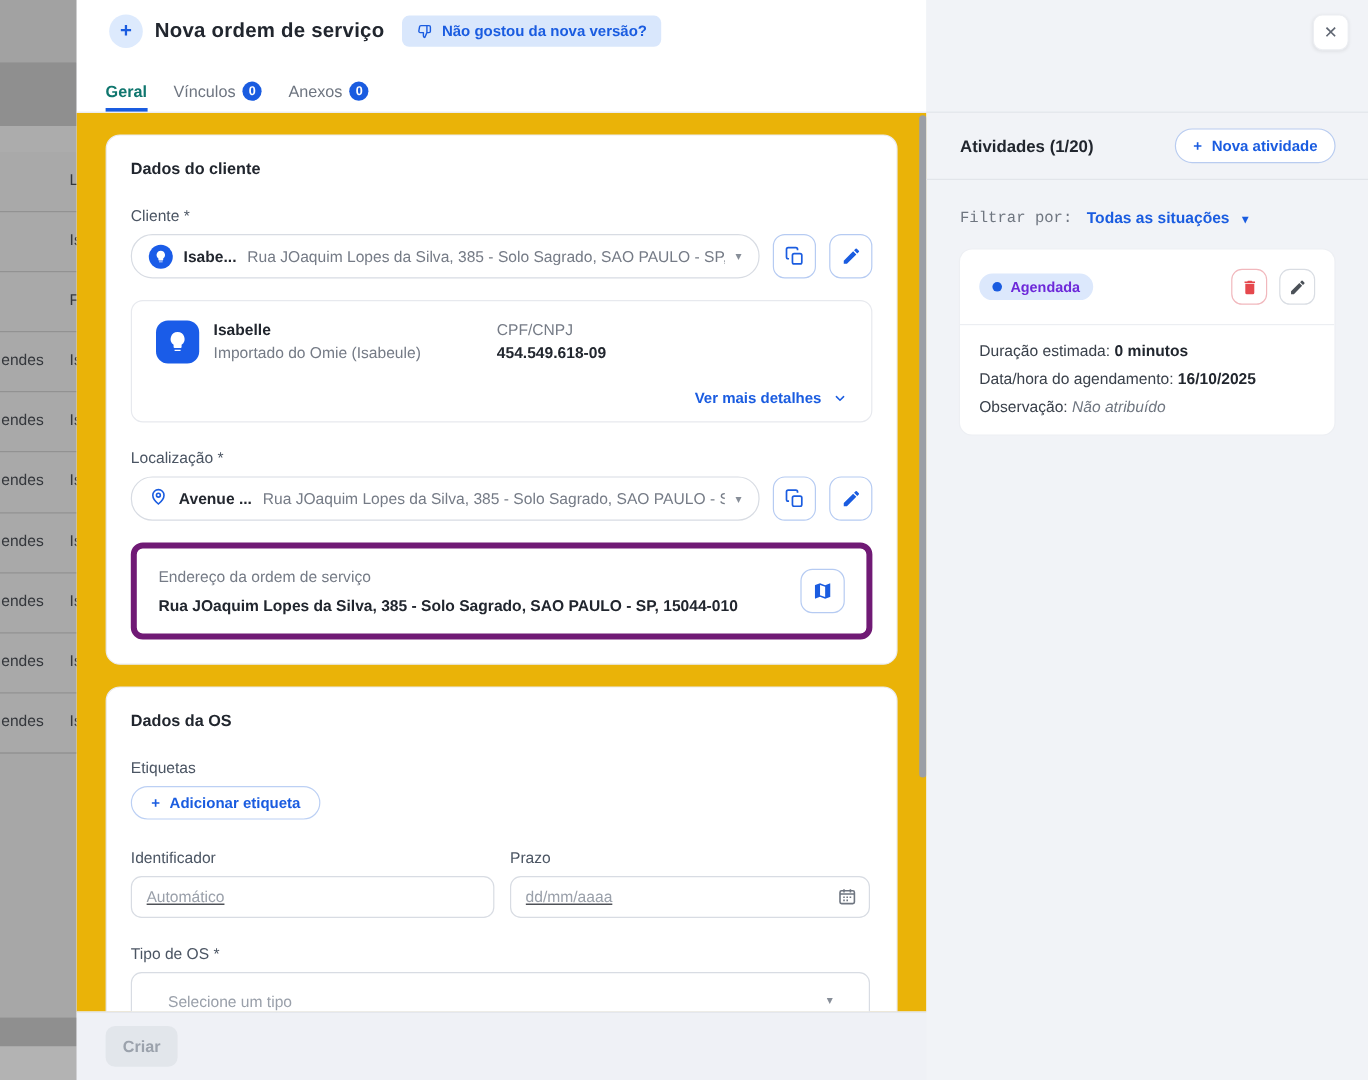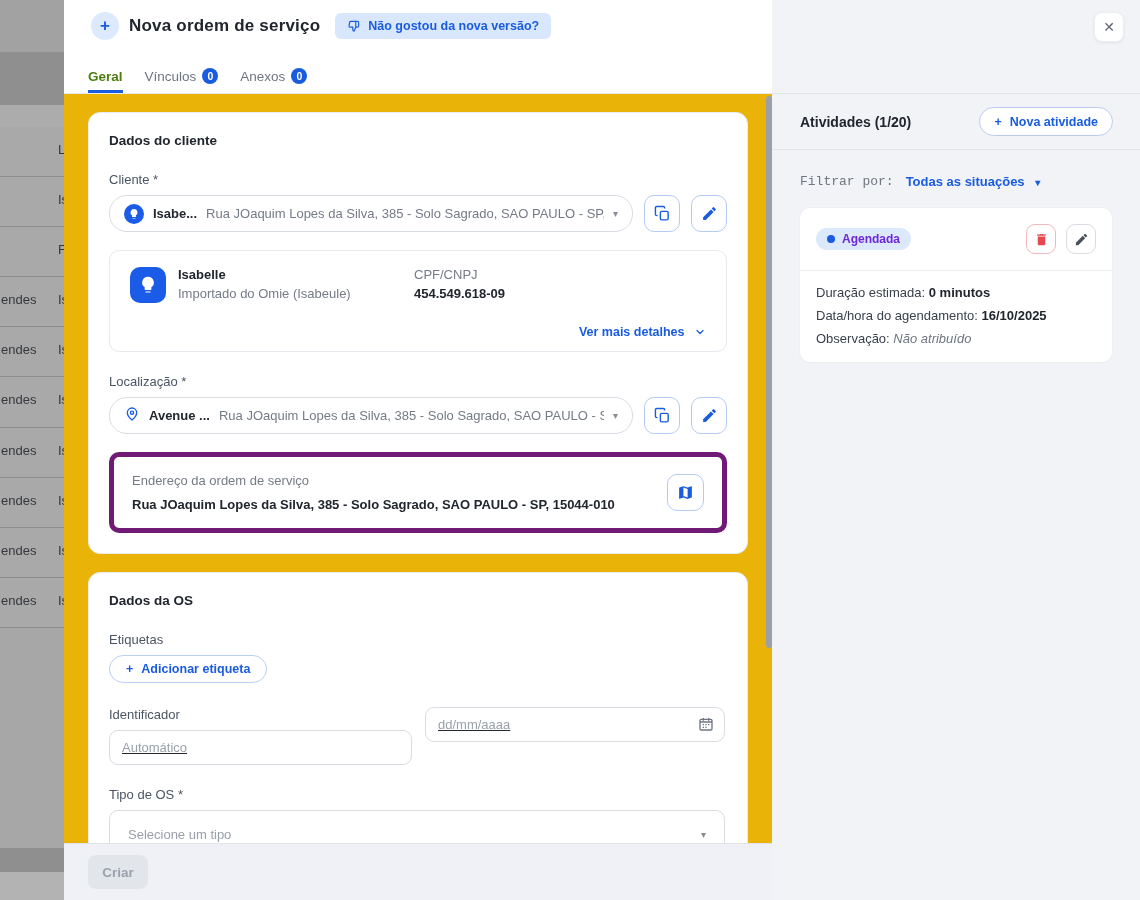--- a/index.html
+++ b/index.html
@@ -28,21 +28,21 @@
   .m-header { position:relative; height:94px; background:#fff; border-bottom:1px solid #e8eaef; flex:0 0 auto; }
   .header-top { display:flex; align-items:center; padding:12px 0 0 27px; }
   .plus-circle { width:28px; height:28px; border-radius:50%; background:#ddeafd; color:#1a5ce0;
                  display:flex; align-items:center; justify-content:center; font-size:17px; font-weight:bold; }
   .m-title { margin-left:10px; font-size:17px; font-weight:bold; color:#21262e; letter-spacing:.2px; }
   .feedback-pill { margin-left:15px; height:26px; display:flex; align-items:center; gap:7px; padding:0 12px;
                    background:#d9e7fc; border-radius:6px; color:#1a5ce0; font-size:12.5px; font-weight:bold; cursor:pointer; }
   .feedback-pill svg { width:14px; height:14px; }
   .tabs { position:absolute; left:24px; bottom:0; display:flex; gap:22px; }
   .tab { display:flex; align-items:center; gap:6px; padding-bottom:9px; font-size:13.5px; color:#6e7580; cursor:pointer; }
-  .tab.active { color:#4d7c0f; font-weight:bold; border-bottom:3px solid #1a5ce0; padding-bottom:6px;align-items:center; }
+  .tab.active { color:#0f766e; font-weight:bold; border-bottom:3px solid #1a5ce0; padding-bottom:6px;align-items:center; }
   .tab-badge { width:16px; height:16px; border-radius:50%; background:#1a5ce0; color:#fff; font-size:10.5px; font-weight:bold;
                display:flex; align-items:center; justify-content:center; }
 
   
   .m-content { flex:1 1 auto; overflow:hidden; padding:18px 24px 0 24px; background:#eab308; }
   .card { background:#fff; border-radius:12px; border:1px solid #e9ebf0; padding:20px; }
   .card + .card { margin-top:18px; }
   .card-title { font-size:13.5px; font-weight:bold; color:#21262e; margin-bottom:24px; }
   .field-label { font-size:13px; color:#4b5563; margin-bottom:8px; }
   .select-row { display:flex; align-items:center; gap:11px; margin-bottom:18px; }
@@ -78,21 +78,21 @@
   .chip-btn { display:inline-flex; align-items:center; gap:8px; height:28px; padding:0 16px; border:1px solid #bcd0f4;
               border-radius:14px; background:#fff; color:#1a5ce0; font-size:12.5px; font-weight:bold; cursor:pointer; margin-bottom:24px; }
   .form-row { display:flex; gap:13px; margin-bottom:22px; }
   .form-col1 { width:303px; } .form-col2 { width:300px; }
   .text-input { width:100%; height:35px; border:1px solid #d8dce3; border-radius:9px; padding:0 12px; font-size:13px;
                 font-family:"Liberation Sans", sans-serif; color:#23272f; background:#fff; outline:none;text-decoration:underline; }
   .text-input::placeholder { color:#9aa0aa; }
   .input-wrap { position:relative; }
   .input-wrap .cal-icon { position:absolute; right:11px; top:9px; width:16px; height:16px; color:#6e7580; }
   .wide-select { width:616px; height:48px; border:1px solid #d8dce3; border-radius:9px 9px 0 0; background:#fff;
-                 display:flex; align-items:center; padding:0 18px; color:#9aa0aa; cursor:pointer; }
+                 display:flex; align-items:center; padding:0 30px; color:#9aa0aa; cursor:pointer; }
   .wide-select .caret { margin-left:auto; }
 
   
   .m-footer { flex:0 0 57px; background:#eff1f6; border-top:1px solid #e1e4ea; display:flex; align-items:center; padding-left:24px; }
   .create-btn { width:60px; height:34px; border:none; border-radius:8px; background:#e2e6eb; color:#9ba2ac;
                 font-size:13.5px; font-weight:bold; font-family:"Liberation Sans", sans-serif;text-align:center; }
 
   
   .scroll-thumb { position:absolute; left:702px; top:96px; width:6px; height:552px; background:#9b9fa6; border-radius:3px; }
 
@@ -316,20 +316,21 @@
             <span>+</span>
             <span>Adicionar etiqueta</span>
           </div>
 
           <div class="form-row">
             <div class="form-col1">
               <div class="field-label">Identificador</div>
               <input class="text-input" type="text" placeholder="Automático" style="">
             </div>
             <div class="form-col2">
+              <div class="field-label">Prazo</div>
               <div class="input-wrap">
                 <input class="text-input" type="text" placeholder="dd/mm/aaaa" style="">
                 <svg class="cal-icon" viewBox="0 0 24 24" fill="none" stroke="currentColor" stroke-width="2">
                     <rect x="3" y="5" width="18" height="16" rx="2"></rect>
                     <path d="M16 3v4M8 3v4M3 9h18M7 13h2M11 13h2M15 13h2M7 17h2M11 17h2"></path>
                   </svg>
               </div>
             </div>
           </div>
 

